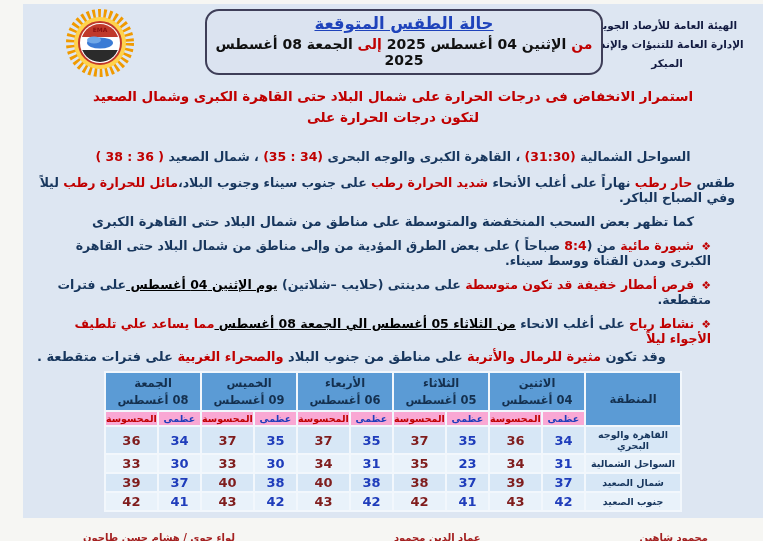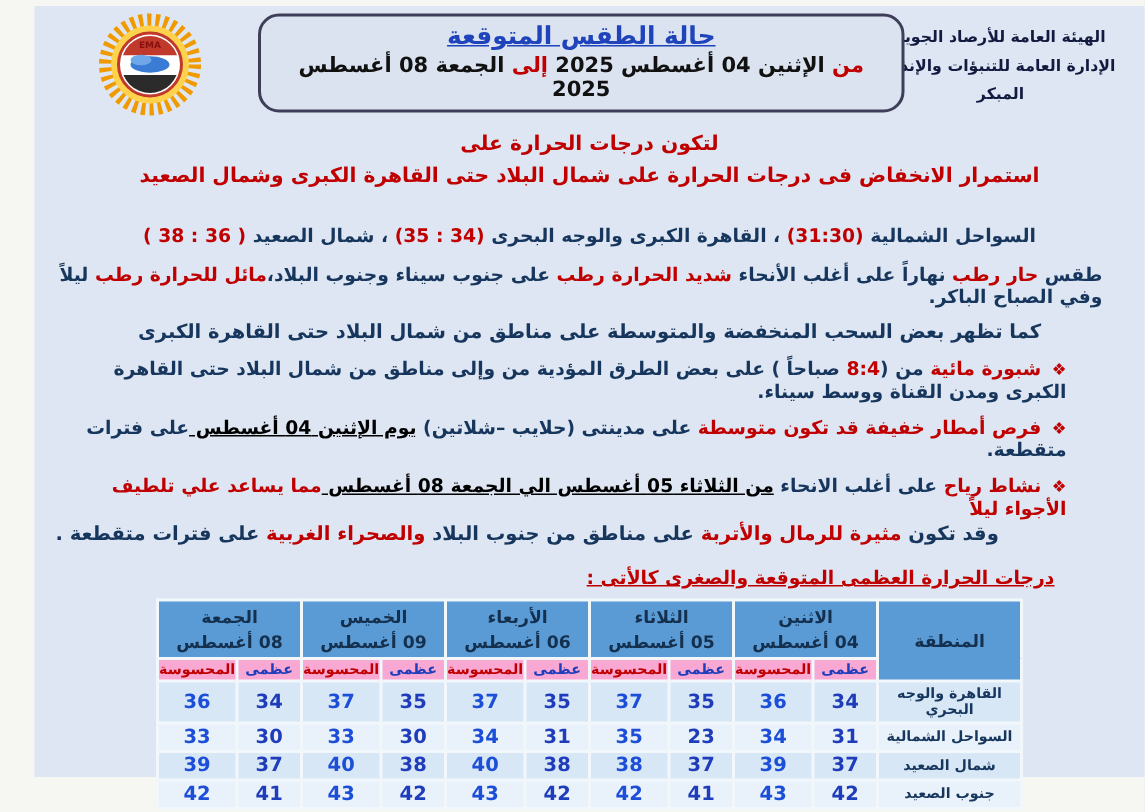--- a/index.html
+++ b/index.html
@@ -5,21 +5,21 @@
   * { margin:0; padding:0; box-sizing:border-box; }
   html,body { width:763px; height:541px; background:#f6f6f3; overflow:hidden;
     font-family:"DejaVu Sans", sans-serif; }
   .doc { position:absolute; left:23px; top:4px; width:740px; height:514px;
     background:#dde6f2; direction:rtl; }
 
   
   .header { position:relative; height:70px; }
   .org { position:absolute; right:6px; top:12px; width:180px; text-align:center;
     font-size:10.5px; font-weight:bold; color:#121a40; line-height:1.8; }
-  .title-box { position:absolute; right:160px; top:5px; width:431px;
+  .title-box { position:absolute; right:160px; top:5px; width:398px;
     border:2px solid #3e3e58; border-radius:14px; background:#dbe3f0;
     text-align:center; padding:3px 8px 5px; }
   .title-box .ttl { color:#1f43bb; font-size:16.5px; font-weight:bold;
     text-decoration:underline; }
   .title-box .dates { font-size:14px; font-weight:bold; color:#111; margin-top:3px; }
   .logo { position:absolute; left:36px; top:4px; }
 
   
   .seg-red { color:#c00000; }
   .seg-navy { color:#17365d; }
@@ -43,21 +43,21 @@
   table.temps th, table.temps td { border:2px solid #f2f7fc; text-align:center;
     font-weight:bold; }
   th.day { background:#5b9bd5; color:#14304f; font-size:11.5px; line-height:1.45;
     padding:2px 0; }
   th.region-h { background:#5b9bd5; color:#14304f; font-size:11.5px; width:112px; }
   th.sub { background:#f9a8d4; font-size:9.5px; padding:1px 0; }
   th.sub.max { color:#1f3dbb; }
   th.sub.felt { color:#c00000; }
   td.val { width:46.5px; font-size:13px; padding:1px 0; }
   td.val.max { color:#1f3dbb; }
-  td.val.felt { color:#1d4ed8;text-align:center; }
+  td.val.felt { color:#7f1d1d;text-align:center; }
   td.region { color:#17365d; font-size:9.5px; padding:2px 3px; }
   tbody tr:nth-child(odd)  { background:#d7e7f6; }
   tbody tr:nth-child(even) { background:#e9f2fa; }
 
   
   .signatures { display:flex; justify-content:space-between;
     margin:17px 55px 0 60px; }
   .sig { text-align:center; color:#a42020; font-weight:bold; font-size:10px;
     line-height:1.8; }
 </style>
@@ -91,22 +91,22 @@
           <rect x="20" y="42" width="42" height="13" fill="#2b2b2b"></rect>
           <ellipse cx="41" cy="35" rx="13" ry="5.5" fill="#3a7bd5"></ellipse>
           <ellipse cx="35" cy="32" rx="7" ry="3.5" fill="#6fa8e8"></ellipse>
           <text x="41" y="24" font-size="6" text-anchor="middle" fill="#8a1010" font-weight="bold">EMA</text>
         </g>
       </svg>
     </div>
   </div>
 
   <div class="p p-center lead">
+    <div>استمرار الانخفاض فى درجات الحرارة على شمال البلاد حتى القاهرة الكبرى وشمال الصعيد</div>
     <div>لتكون درجات الحرارة على</div>
-    <div>استمرار الانخفاض فى درجات الحرارة على شمال البلاد حتى القاهرة الكبرى وشمال الصعيد</div>
   </div>
 
   <div class="p p-center temps-line"><span class="seg-navy">السواحل الشمالية </span><span class="seg-red">(31:30)</span><span class="seg-navy"> ،  القاهرة الكبرى والوجه البحرى </span><span class="seg-red">(34 : 35)</span><span class="seg-navy"> ، شمال الصعيد </span><span class="seg-red">( 36 : 38 )</span></div>
 
   <div class="p weather-line"><span class="seg-navy">طقس </span><span class="seg-red">حار رطب </span><span class="seg-navy">نهاراً على أغلب الأنحاء </span><span class="seg-red">شديد الحرارة رطب </span><span class="seg-navy">على جنوب سيناء وجنوب البلاد،</span><span class="seg-red">مائل للحرارة رطب </span><span class="seg-navy">ليلاً وفي الصباح الباكر.</span></div>
 
   <div class="p p-center clouds-line seg-navy">كما تظهر بعض السحب المنخفضة والمتوسطة على مناطق من شمال البلاد حتى القاهرة الكبرى</div>
 
   <div class="p bullet-row">
     <span class="diamond">❖</span><span><span class="seg-red">شبورة مائية </span><span class="seg-navy">من (</span><span class="seg-red">8:4</span><span class="seg-navy"> صباحاً ) على بعض  الطرق المؤدية من وإلى مناطق من شمال البلاد حتى القاهرة الكبرى ومدن القناة ووسط سيناء.</span></span>
@@ -114,21 +114,20 @@
 
   <div class="p bullet-row">
     <span class="diamond">❖</span><span><span class="seg-red">فرص أمطار خفيفة قد تكون متوسطة </span><span class="seg-navy">على مدينتى (حلايب –شلاتين) </span><span class="seg-navy-u">يوم الإثنين 04 أغسطس </span><span class="seg-navy">على فترات متقطعة.</span></span>
   </div>
 
   <div class="p bullet-row">
     <span class="diamond">❖</span><span><span class="seg-red">نشاط رياح </span><span class="seg-navy">على أغلب الانحاء </span><span class="seg-navy-u">من الثلاثاء 05 أغسطس الي الجمعة 08 أغسطس </span><span class="seg-red"> مما يساعد علي تلطيف الأجواء ليلاً</span></span>
   </div>
   <div class="p wind-line2"><span class="seg-navy">وقد تكون </span><span class="seg-red">مثيرة للرمال والأتربة </span><span class="seg-navy">على مناطق من جنوب البلاد  </span><span class="seg-red">والصحراء الغربية </span><span class="seg-navy">على فترات متقطعة .</span></div>
 
-  <div class="temps-heading">درجات الحرارة العظمى المتوقعة والصغرى كالأتى :</div>
 
   <table class="temps">
     <thead>
         <tr>
           <th class="region-h" rowspan="2">المنطقة</th>
           <th class="day" colspan="2">
             <div>الاثنين</div>
             <div>04 أغسطس</div>
           </th>
           <th class="day" colspan="2">

